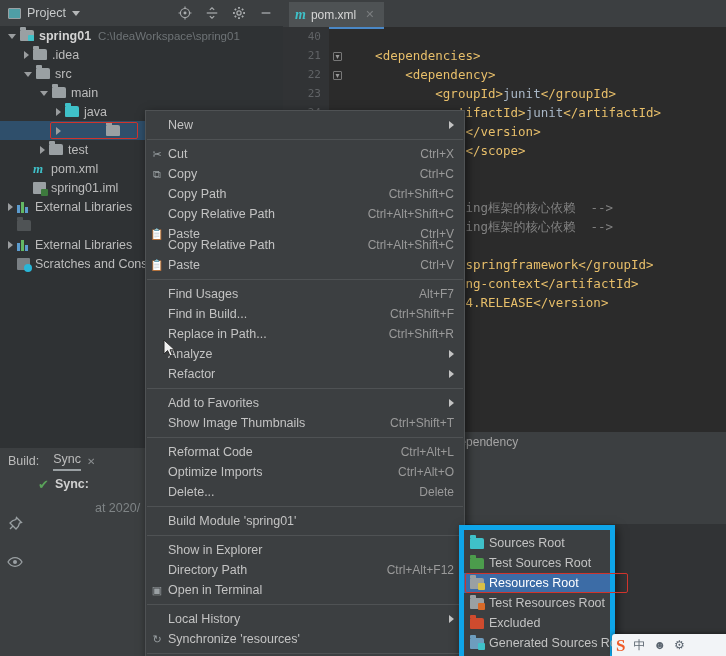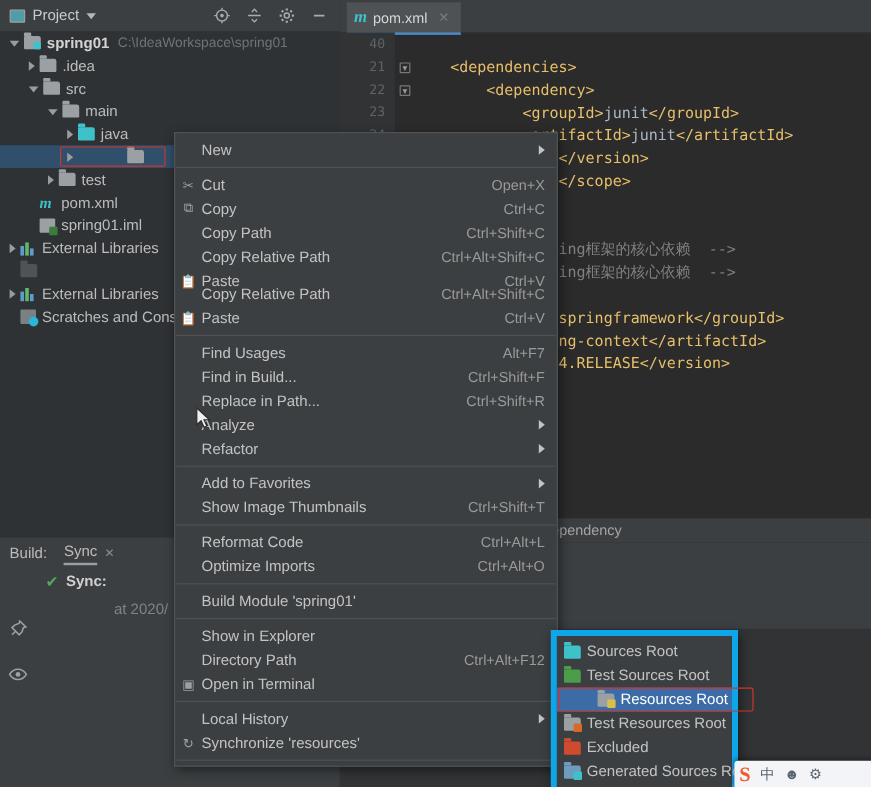--- a/index.html
+++ b/index.html
@@ -266,21 +266,21 @@
     border: 5px solid #0ea5e9;
     box-shadow: 2px 3px 9px rgba(0,0,0,.55);
     padding: 3px 0; box-sizing: border-box;
     z-index: 50;
   }
   .smi {
     position: relative;
     height: 20px; display: flex; align-items: center;
     font-size: 12.5px; color: #c3c3c3; white-space: nowrap;
   }
-  .smi.highlight { background: #3c6ca6; color: #ffffff; padding-left: 28px; }
+  .smi.highlight { background: #3c6ca6; color: #ffffff; }
   .smi-ico { width: 25px; flex: none; display: flex; justify-content: center; }
   .sq {
     width: 14px; height: 11px; border-radius: 1px 2px 1px 1px;
     position: relative;
   }
   .sq:before {
     content: ""; position: absolute; left: 0; top: -3px;
     width: 6px; height: 3px; border-radius: 1px 1px 0 0;
     background: inherit;
   }
@@ -481,21 +481,21 @@
 <div id="ctx-menu">
     <div class="mi">
       <span class="mi-ico"></span>
       <span class="mi-lbl">New</span>
       <span class="mi-arrow"></span>
     </div>
     <div class="msep"></div>
     <div class="mi">
       <span class="mi-ico">✂</span>
       <span class="mi-lbl">Cut</span>
-      <span class="mi-key">Open+X</span>
+      <span class="mi-key">Ctrl+X</span>
     </div>
     <div class="mi">
       <span class="mi-ico">⧉</span>
       <span class="mi-lbl">Copy</span>
       <span class="mi-key">Ctrl+C</span>
     </div>
     <div class="mi">
       <span class="mi-ico"></span>
       <span class="mi-lbl">Copy Path</span>
       <span class="mi-key">Ctrl+Shift+C</span>
@@ -560,20 +560,25 @@
     <div class="msep"></div>
     <div class="mi">
       <span class="mi-ico"></span>
       <span class="mi-lbl">Reformat Code</span>
       <span class="mi-key">Ctrl+Alt+L</span>
     </div>
     <div class="mi">
       <span class="mi-ico"></span>
       <span class="mi-lbl">Optimize Imports</span>
       <span class="mi-key">Ctrl+Alt+O</span>
+    </div>
+    <div class="mi">
+      <span class="mi-ico"></span>
+      <span class="mi-lbl">Delete...</span>
+      <span class="mi-key">Delete</span>
     </div>
     <div class="msep"></div>
     <div class="mi">
       <span class="mi-ico"></span>
       <span class="mi-lbl">Build Module 'spring01'</span>
     </div>
     <div class="msep"></div>
     <div class="mi">
       <span class="mi-ico"></span>
       <span class="mi-lbl">Show in Explorer</span>

